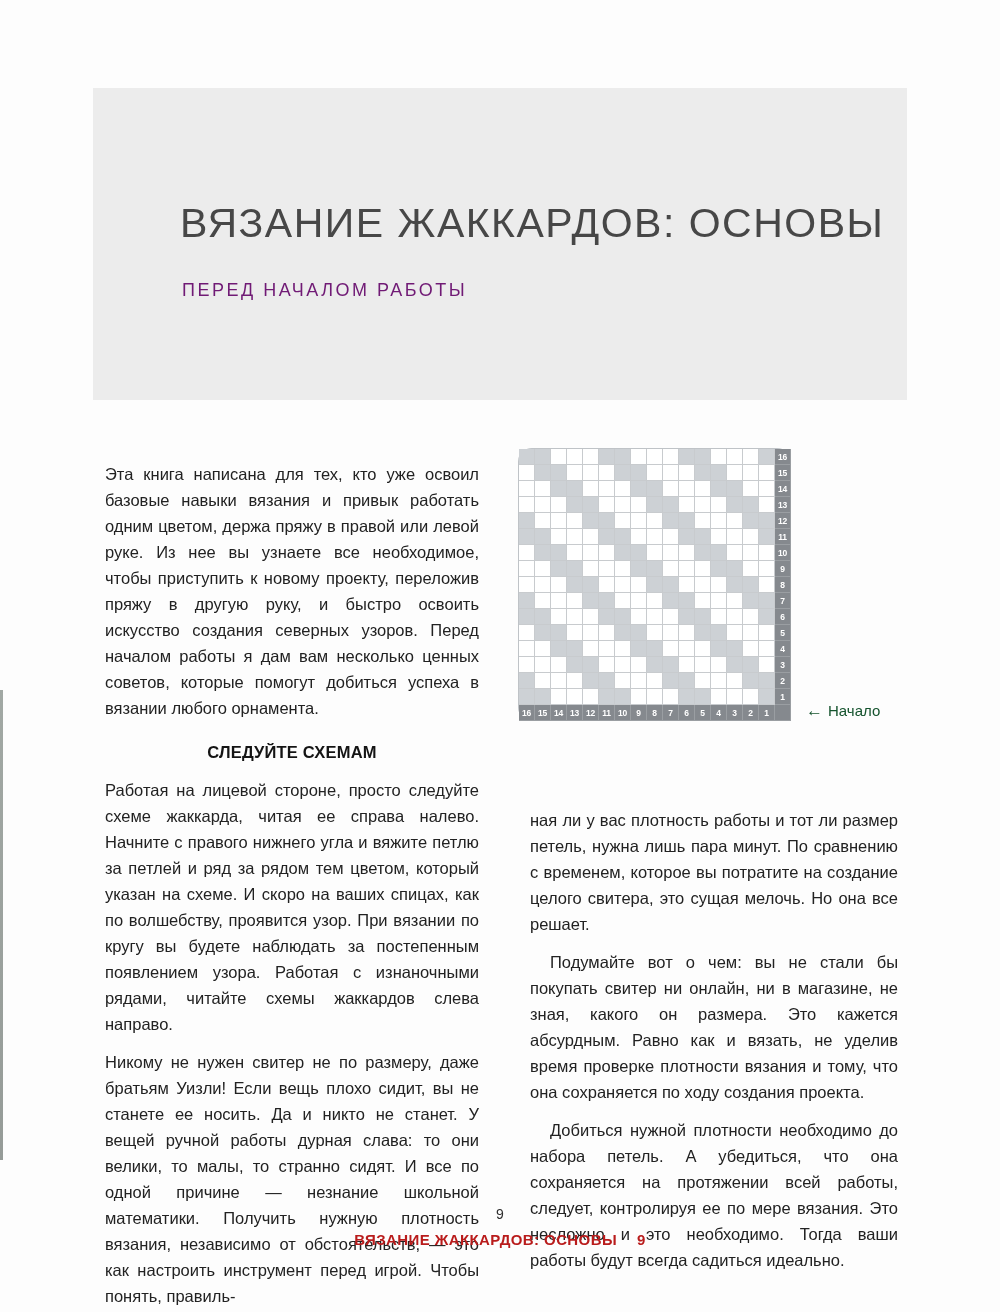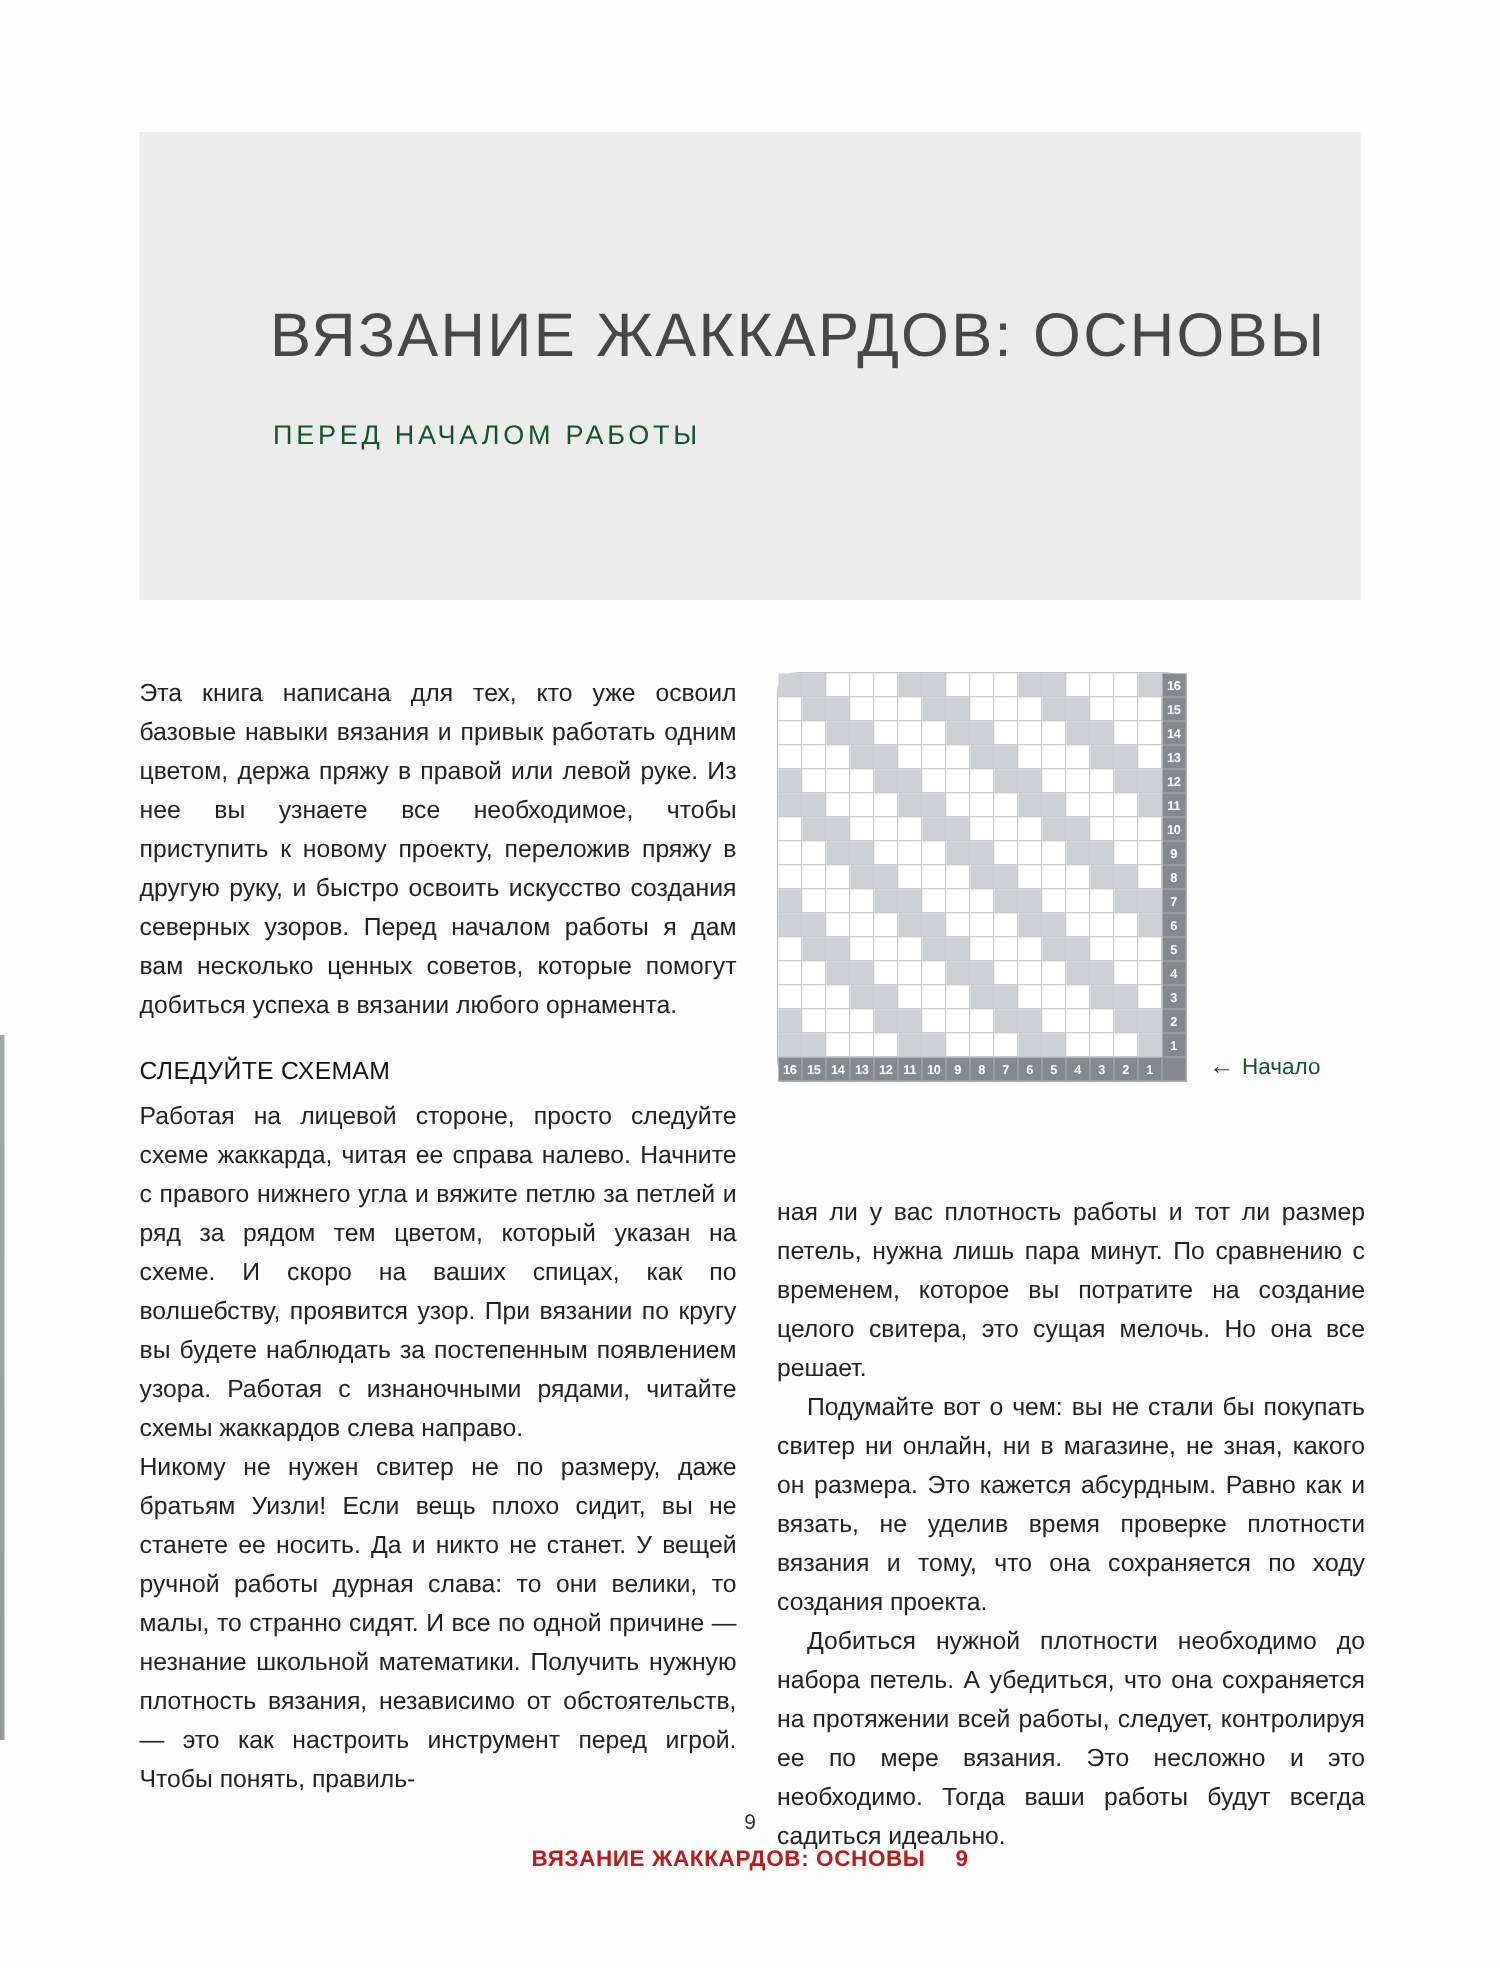--- a/index.html
+++ b/index.html
@@ -20,33 +20,33 @@
     position:absolute; left:93px; top:88px; width:814px; height:312px;
     background:#ececec;
   }
   .page-title {
     position:absolute; left:87px; top:112px;
     font-size:41px; line-height:1.15; font-weight:400;
     letter-spacing:1.5px; color:#474747; white-space:nowrap;
   }
   .page-subtitle {
     position:absolute; left:89px; top:192px;
-    font-size:18px; letter-spacing:2.5px; color:#14532d; white-space:nowrap;
+    font-size:18px; letter-spacing:2.5px; color:#701a75; white-space:nowrap;
   }
   .col {
     position:absolute; top:449px; width:398px;
     font-size:16.5px; line-height:26px; text-align:justify;
   }
   .col-left { left:93px; }
   .col-right { left:518px; width:392px; top:448px; }
   .section-heading {
-    font-weight:400; font-size:16.5px; letter-spacing:.2px;
-    margin:18px 0 4px 0; color:#141414; text-align:left;
-  }
-  p { margin:0; }
+    font-weight:700; font-size:16.5px; letter-spacing:.2px;
+    margin:18px 0 4px 0; color:#141414; text-align:center;
+  }
+  p { margin:12px; }
   p.indent { text-indent:20px; }
 
   
   .chart-wrap { position:relative; width:340px; height:290px; }
   .chart-grid {
     display:grid;
     grid-template-columns:repeat(17,16px);
     grid-auto-rows:16px;
     width:max-content;
     border-top:1px solid #bfc3c7;

